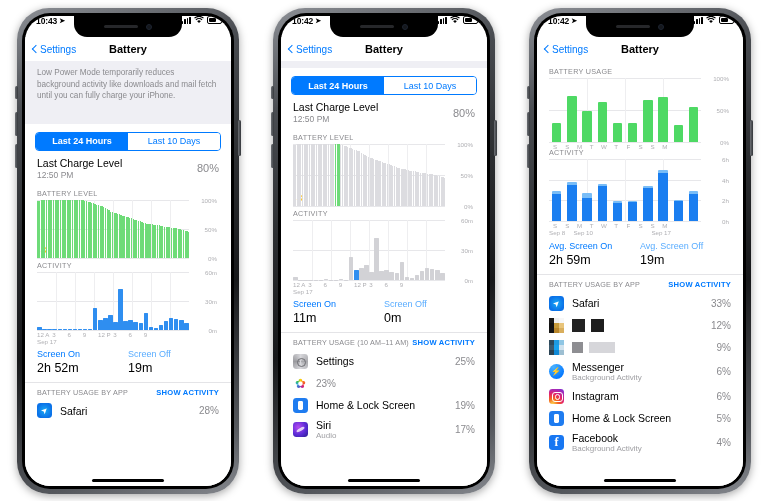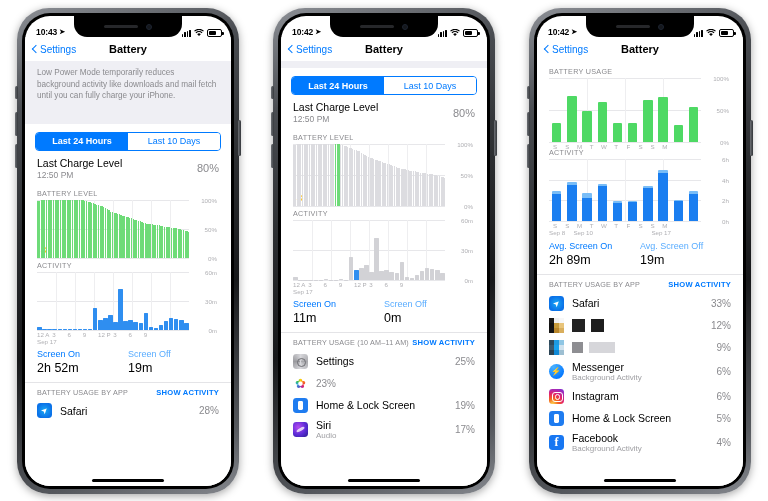--- a/index.html
+++ b/index.html
@@ -53,21 +53,21 @@
     border-bottom-left-radius: 13px;
     border-bottom-right-radius: 13px;
     z-index: 30;
     display: flex; align-items: center; justify-content: center; gap: 8px;
   }
   .speaker { width: 34px; height: 3px; background: #26272a; border-radius: 2px; }
   .camera { width: 6px; height: 6px; border-radius: 50%; background: #15171c; border: 1px solid #1d2430; }
 
   
   .statusbar {
-    height: 21px; display: flex; align-items: flex-end;
+    height: 21px; display: flex; align-items: flex-start;
     justify-content: space-between; padding: 0 9px 0 11px;
     font-size: 8.5px; font-weight: bold; color: #000;
     position: relative; z-index: 20;
   }
   .sb-left { display: flex; align-items: center; gap: 2px; letter-spacing: -.1px; }
   .loc-arrow { font-size: 7px; display:inline-block; transform: rotate(0deg); }
   .sb-right { display: flex; align-items: center; gap: 3px; }
   .bars { display: flex; align-items: flex-end; gap: 1px; height: 7px; }
   .bars i { width: 1.6px; background: #000; border-radius: .5px; display:block; }
   .bars i:nth-child(1){height:3px}.bars i:nth-child(2){height:4.4px}
@@ -908,21 +908,21 @@
                     <div class="xlab" style="left: 95%; transform: translateX(-50%);">M</div>
                     <div class="xdate" style="left: 0%;">Sep 8</div>
                     <div class="xdate" style="left: 20%;">Sep 10</div>
                     <div class="xdate" style="right: 0px;">Sep 17</div>
                   </div>
                 </div>
               </div>
             <div class="onoff" style="padding-top:20px">
               <div>
                 <div class="lbl">Avg. Screen On</div>
-                <div class="val">2h 89m</div>
+                <div class="val">2h 59m</div>
               </div>
               <div>
                 <div class="lbl dim">Avg. Screen Off</div>
                 <div class="val">19m</div>
               </div>
             </div>
             <div class="usage-head">
               <span class="t">BATTERY USAGE BY APP</span>
               <span class="a">SHOW ACTIVITY</span>
             </div>

